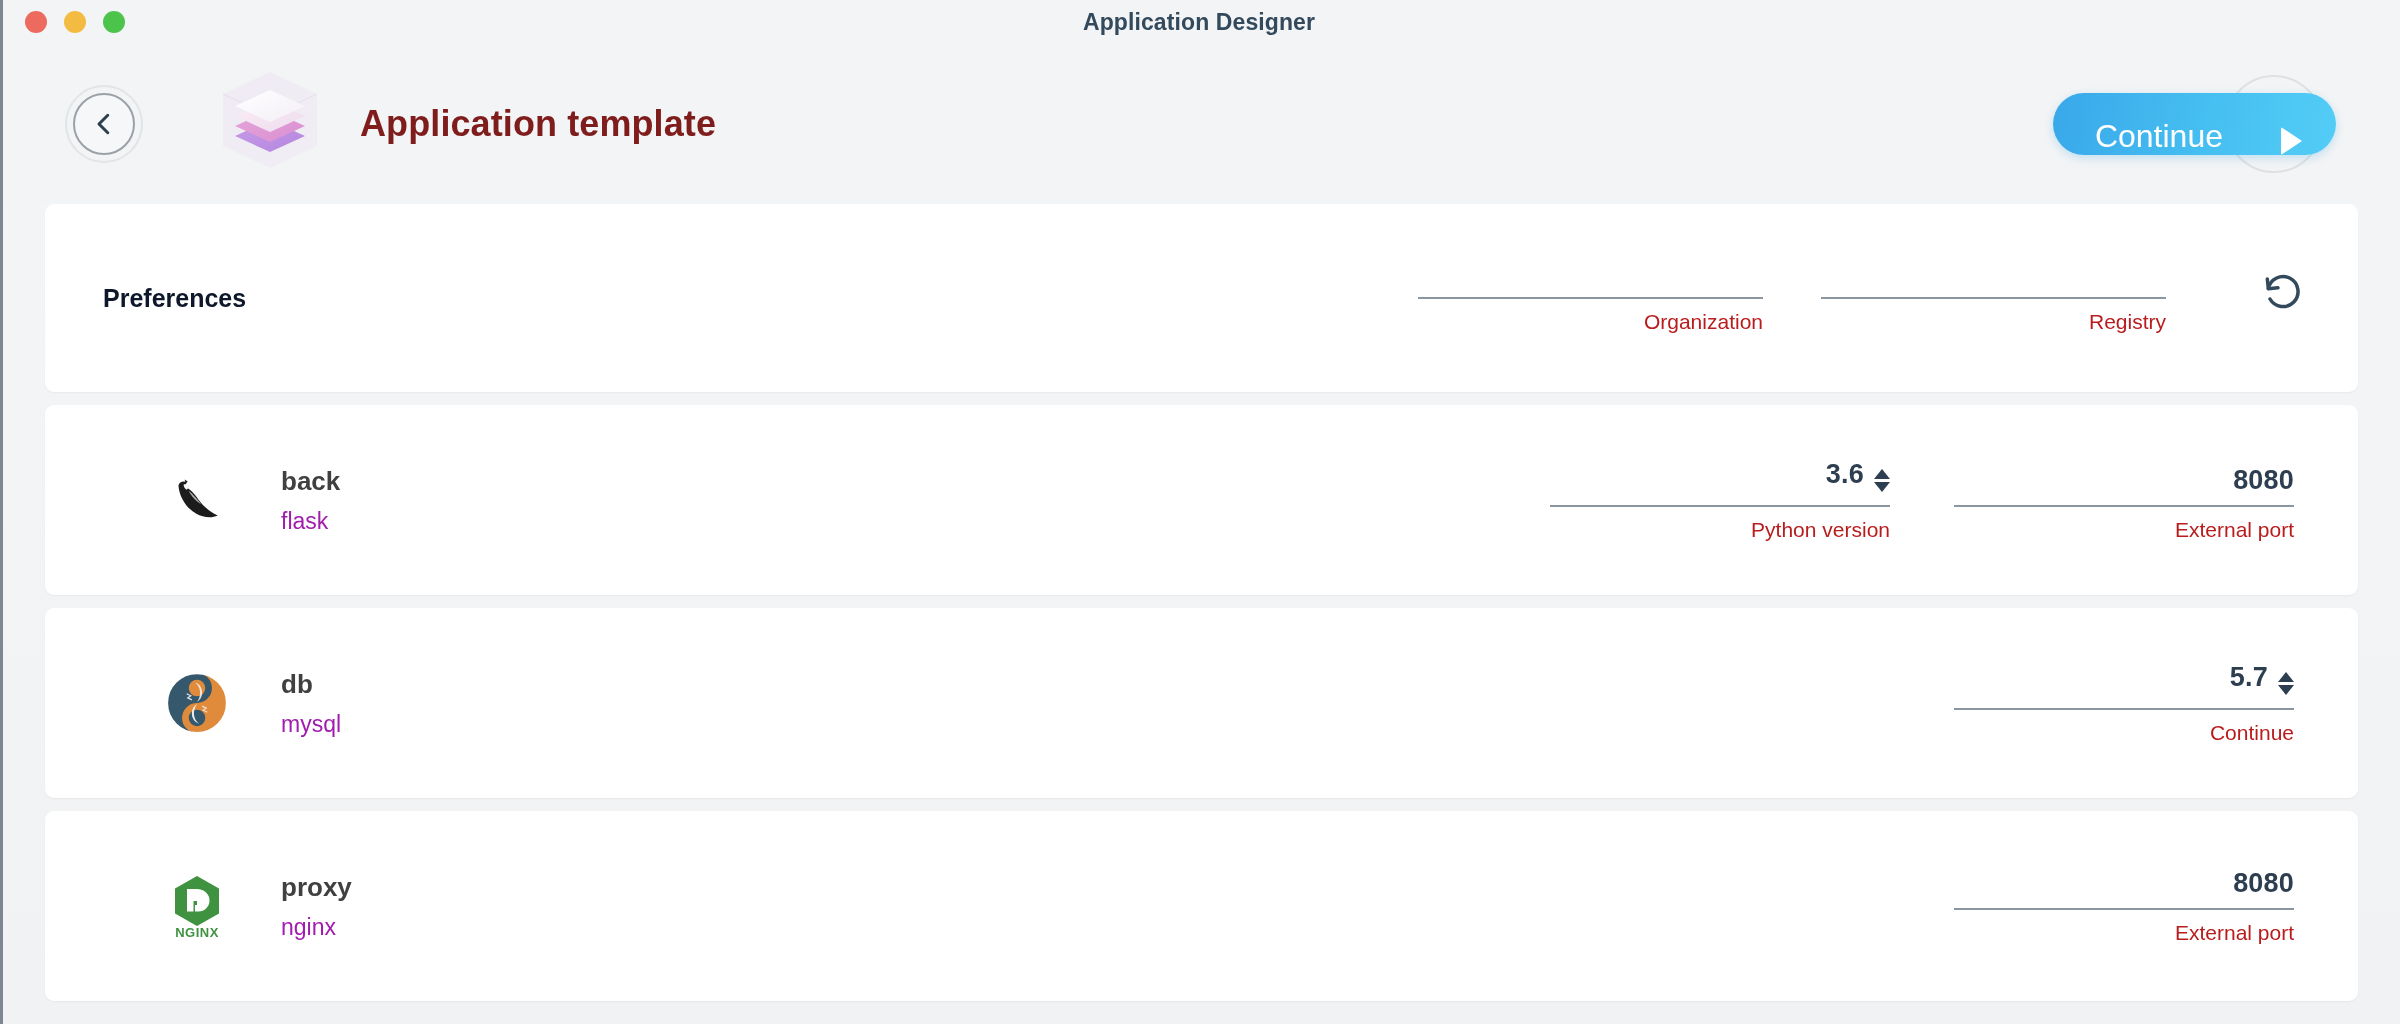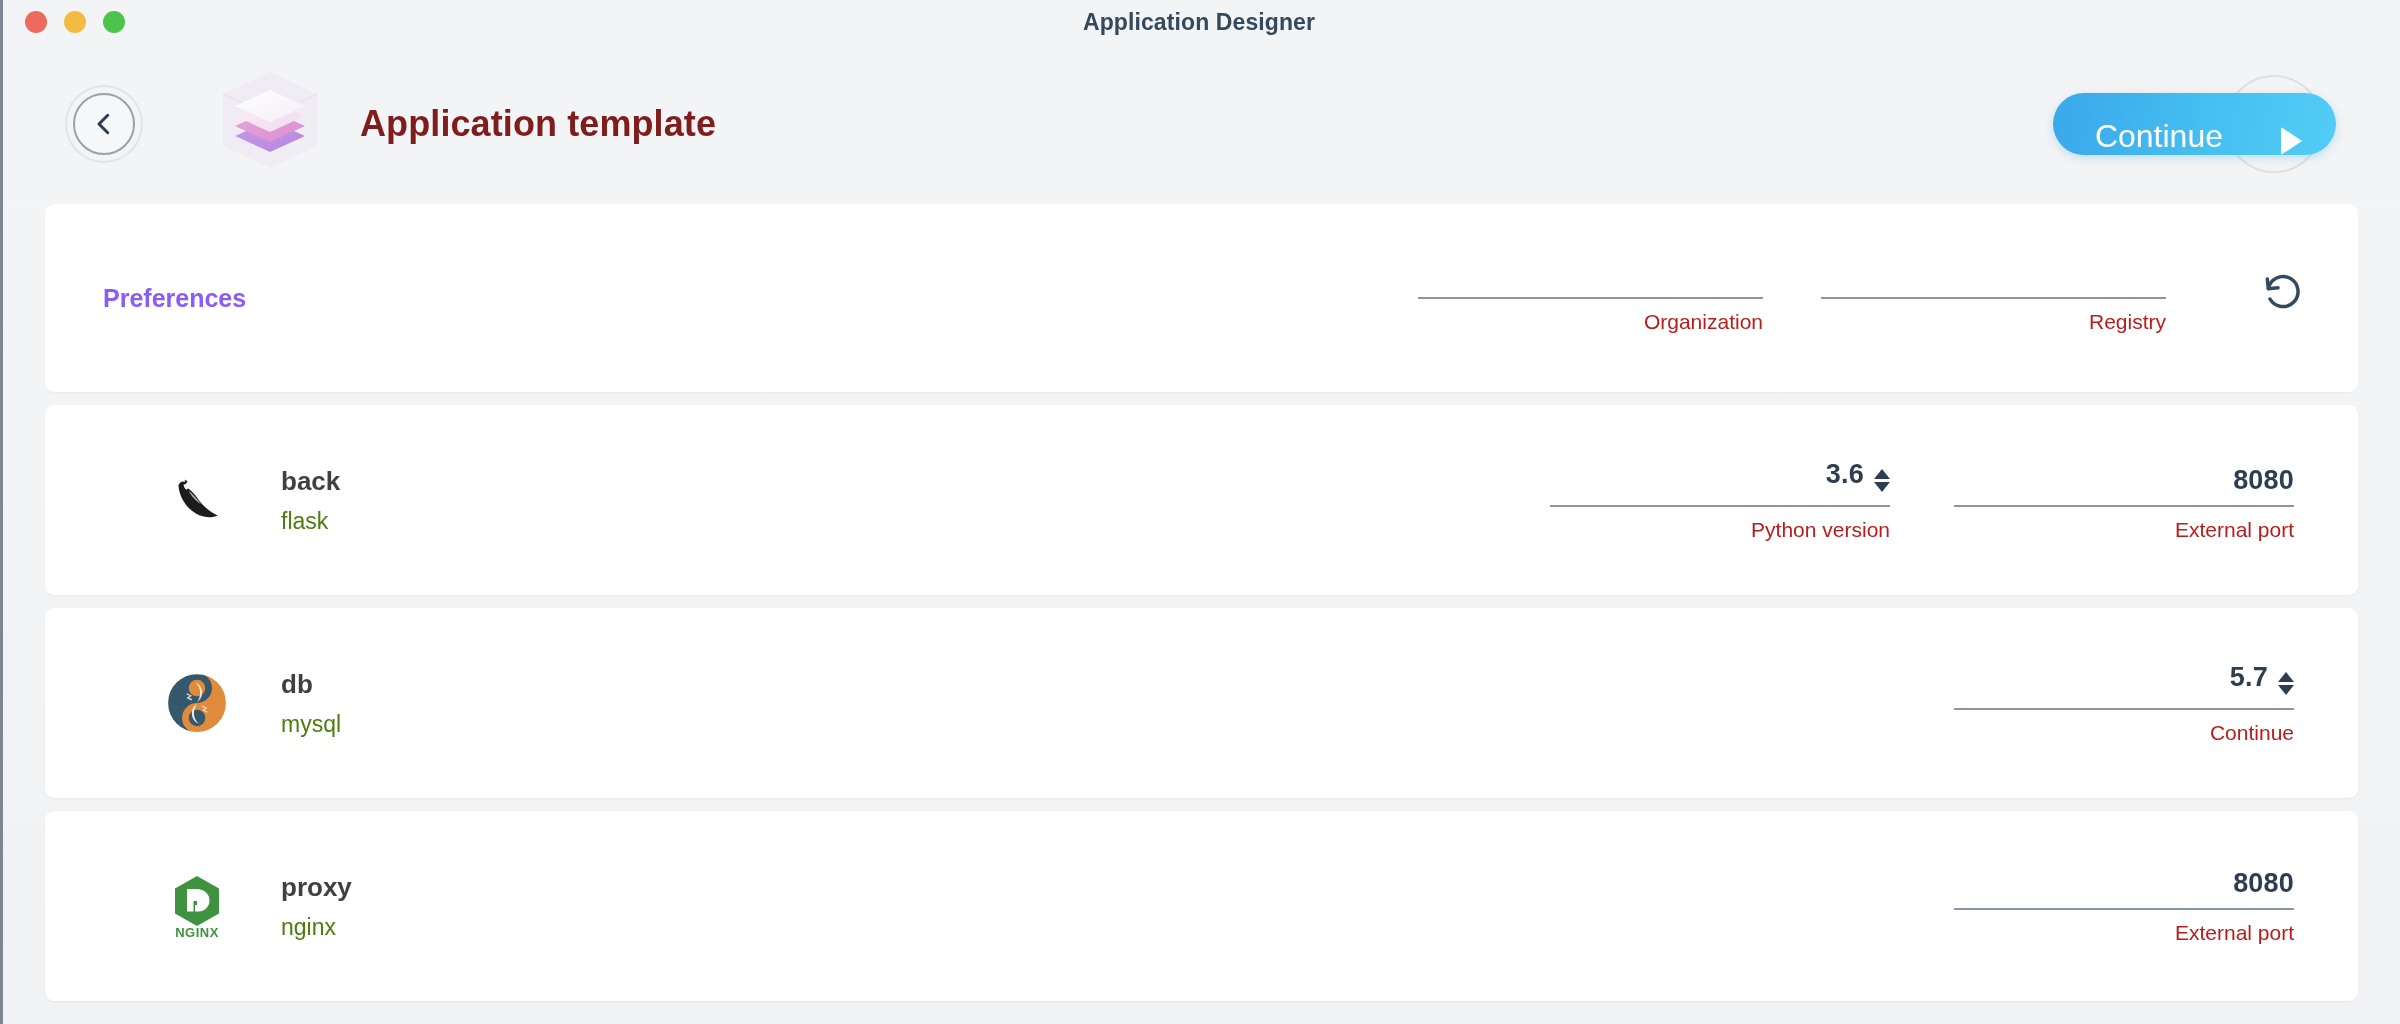--- a/index.html
+++ b/index.html
@@ -150,21 +150,21 @@
   
   .card-prefs {
     height: 188px;
     display: flex;
     align-items: center;
     padding: 0 52px 0 58px;
   }
   .section-title {
     font-size: 25px;
     font-weight: 700;
-    color: #8b5cf6;
+    color: #0f172a;
   }
 
   .fields {
     margin-left: auto;
     display: flex;
     align-items: flex-end;
     gap: 58px;
   }
 
   .field {
@@ -242,21 +242,21 @@
     flex-direction: column;
     gap: 11px;
   }
   .svc-name {
     font-size: 26px;
     font-weight: 700;
     color: #404040;
   }
   .svc-sub {
     font-size: 23px;
-    color: #4d7c0f;
+    color: #a21caf;
     font-weight: 400;
   }
 
   .svc-fields {
     margin-left: auto;
     display: flex;
     align-items: flex-end;
     gap: 64px;
     padding-right: 12px;
   }

